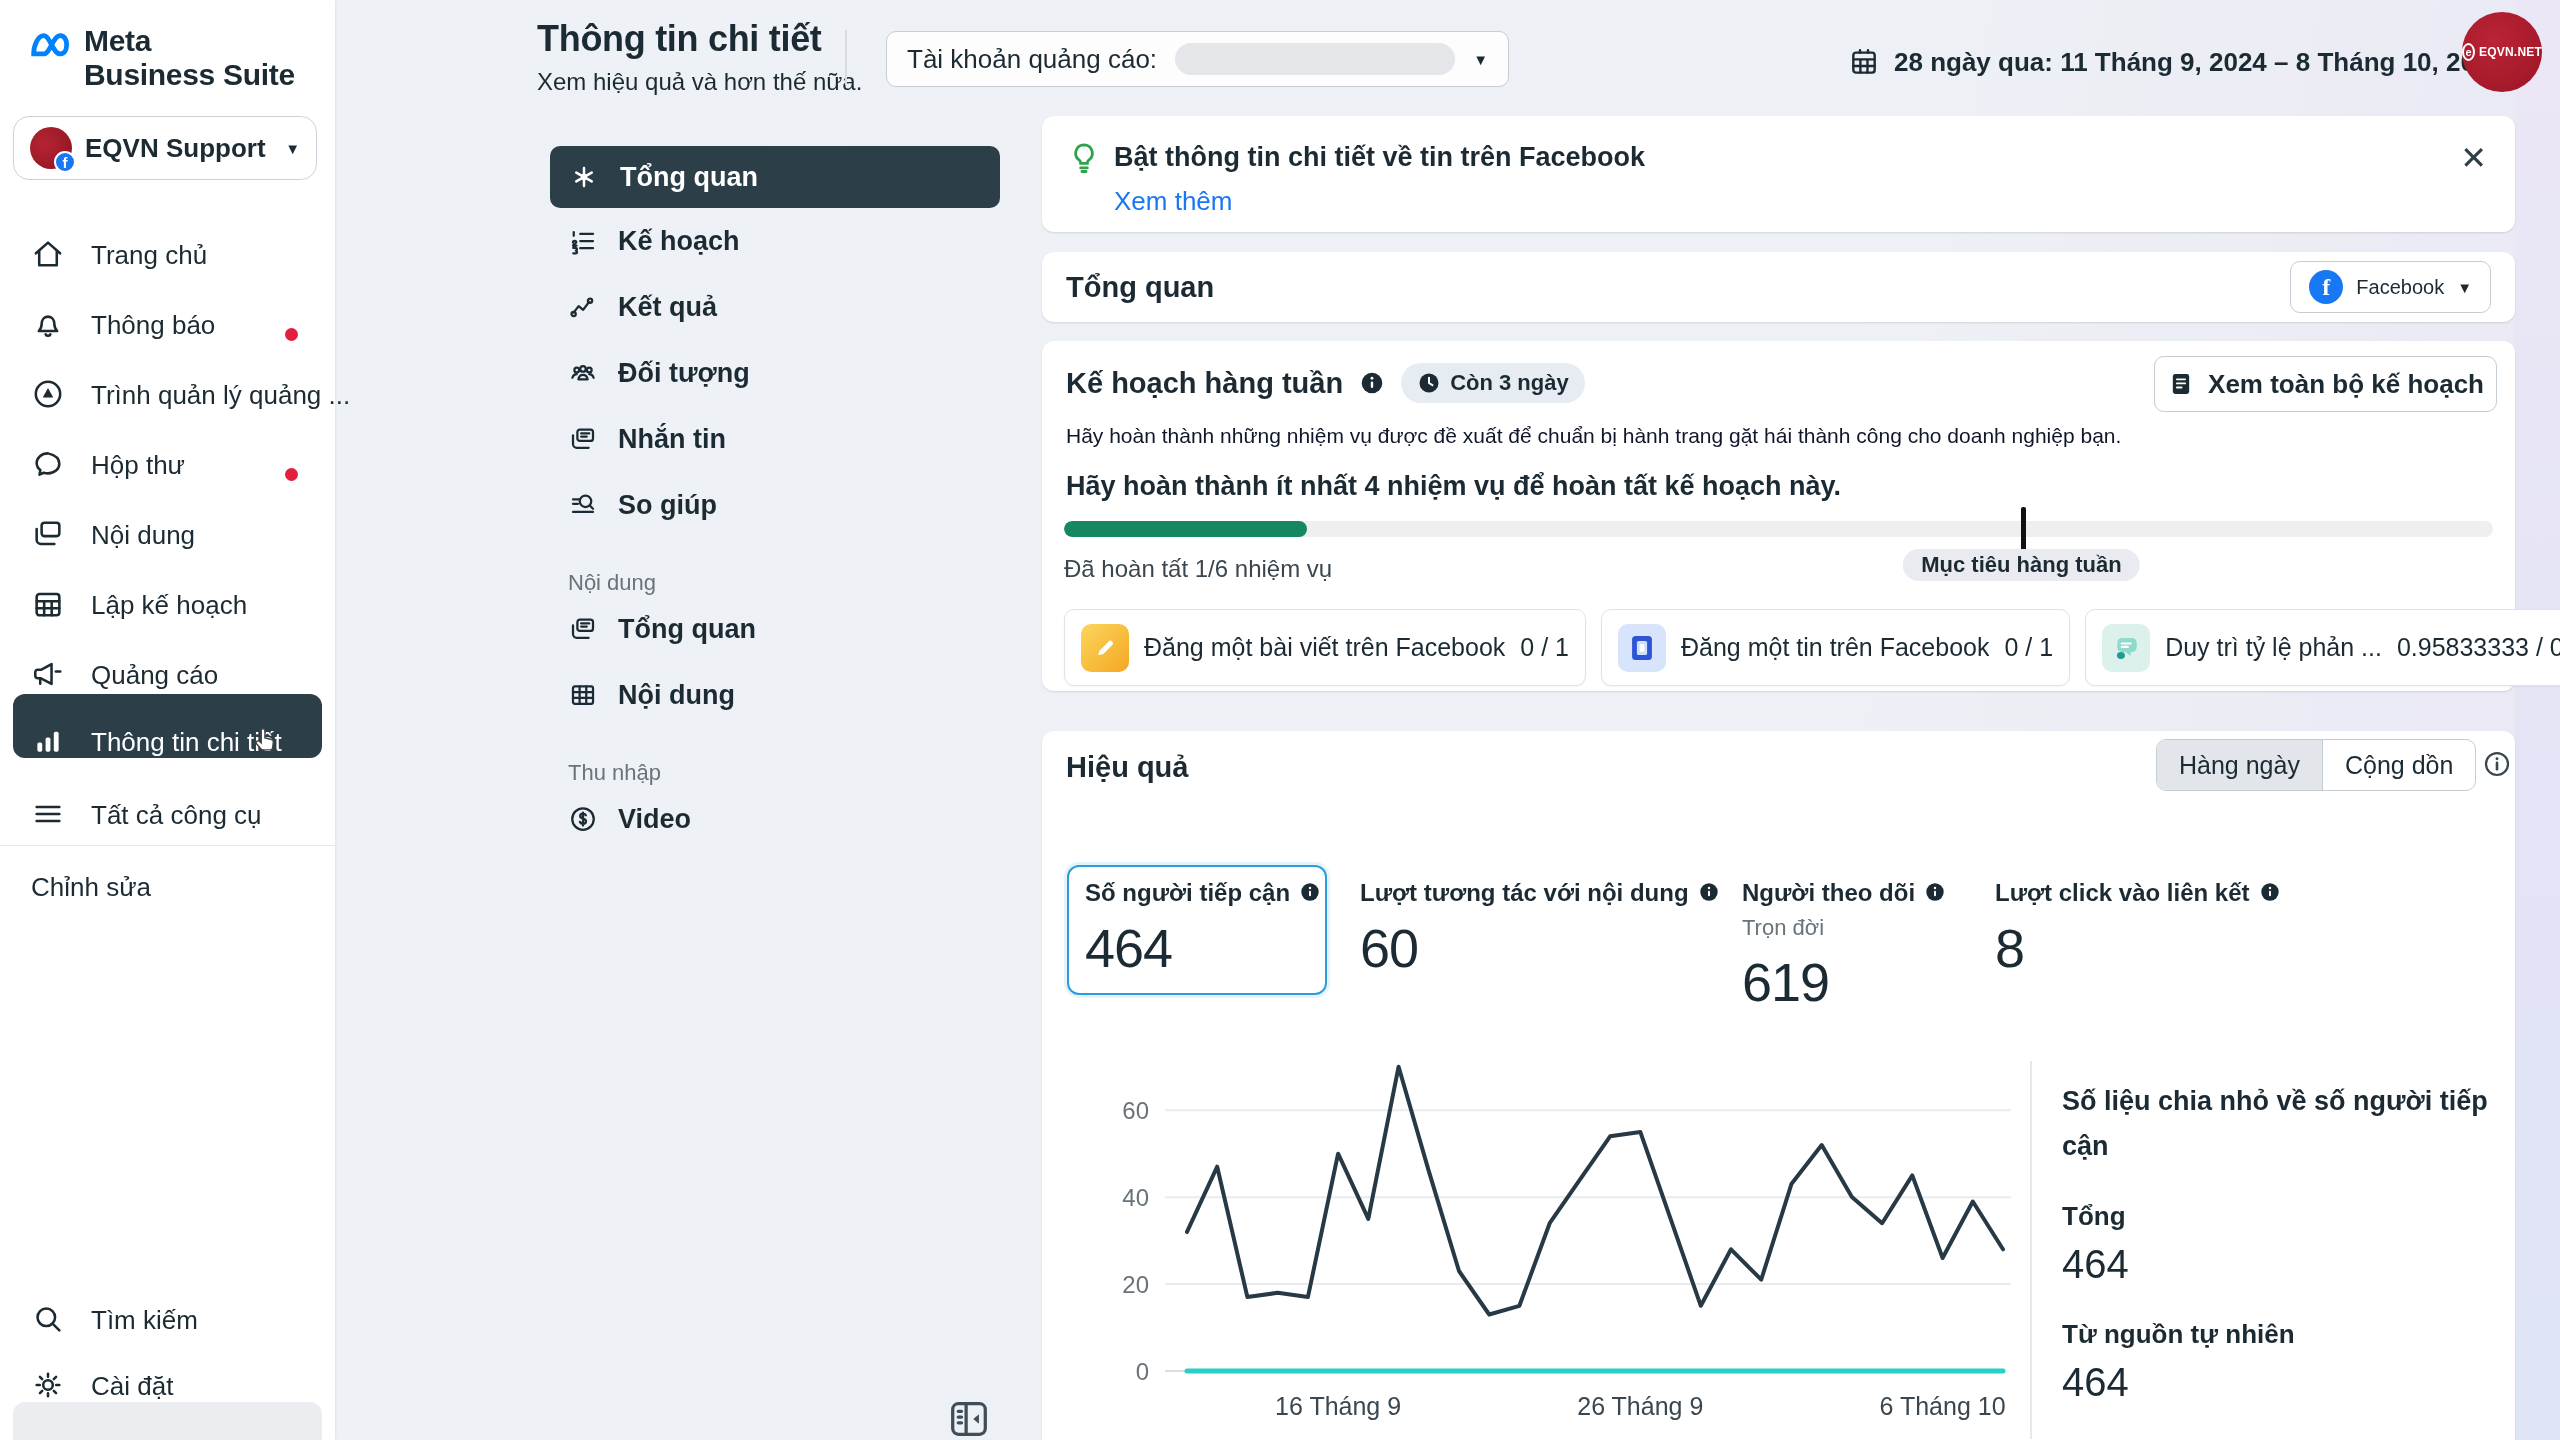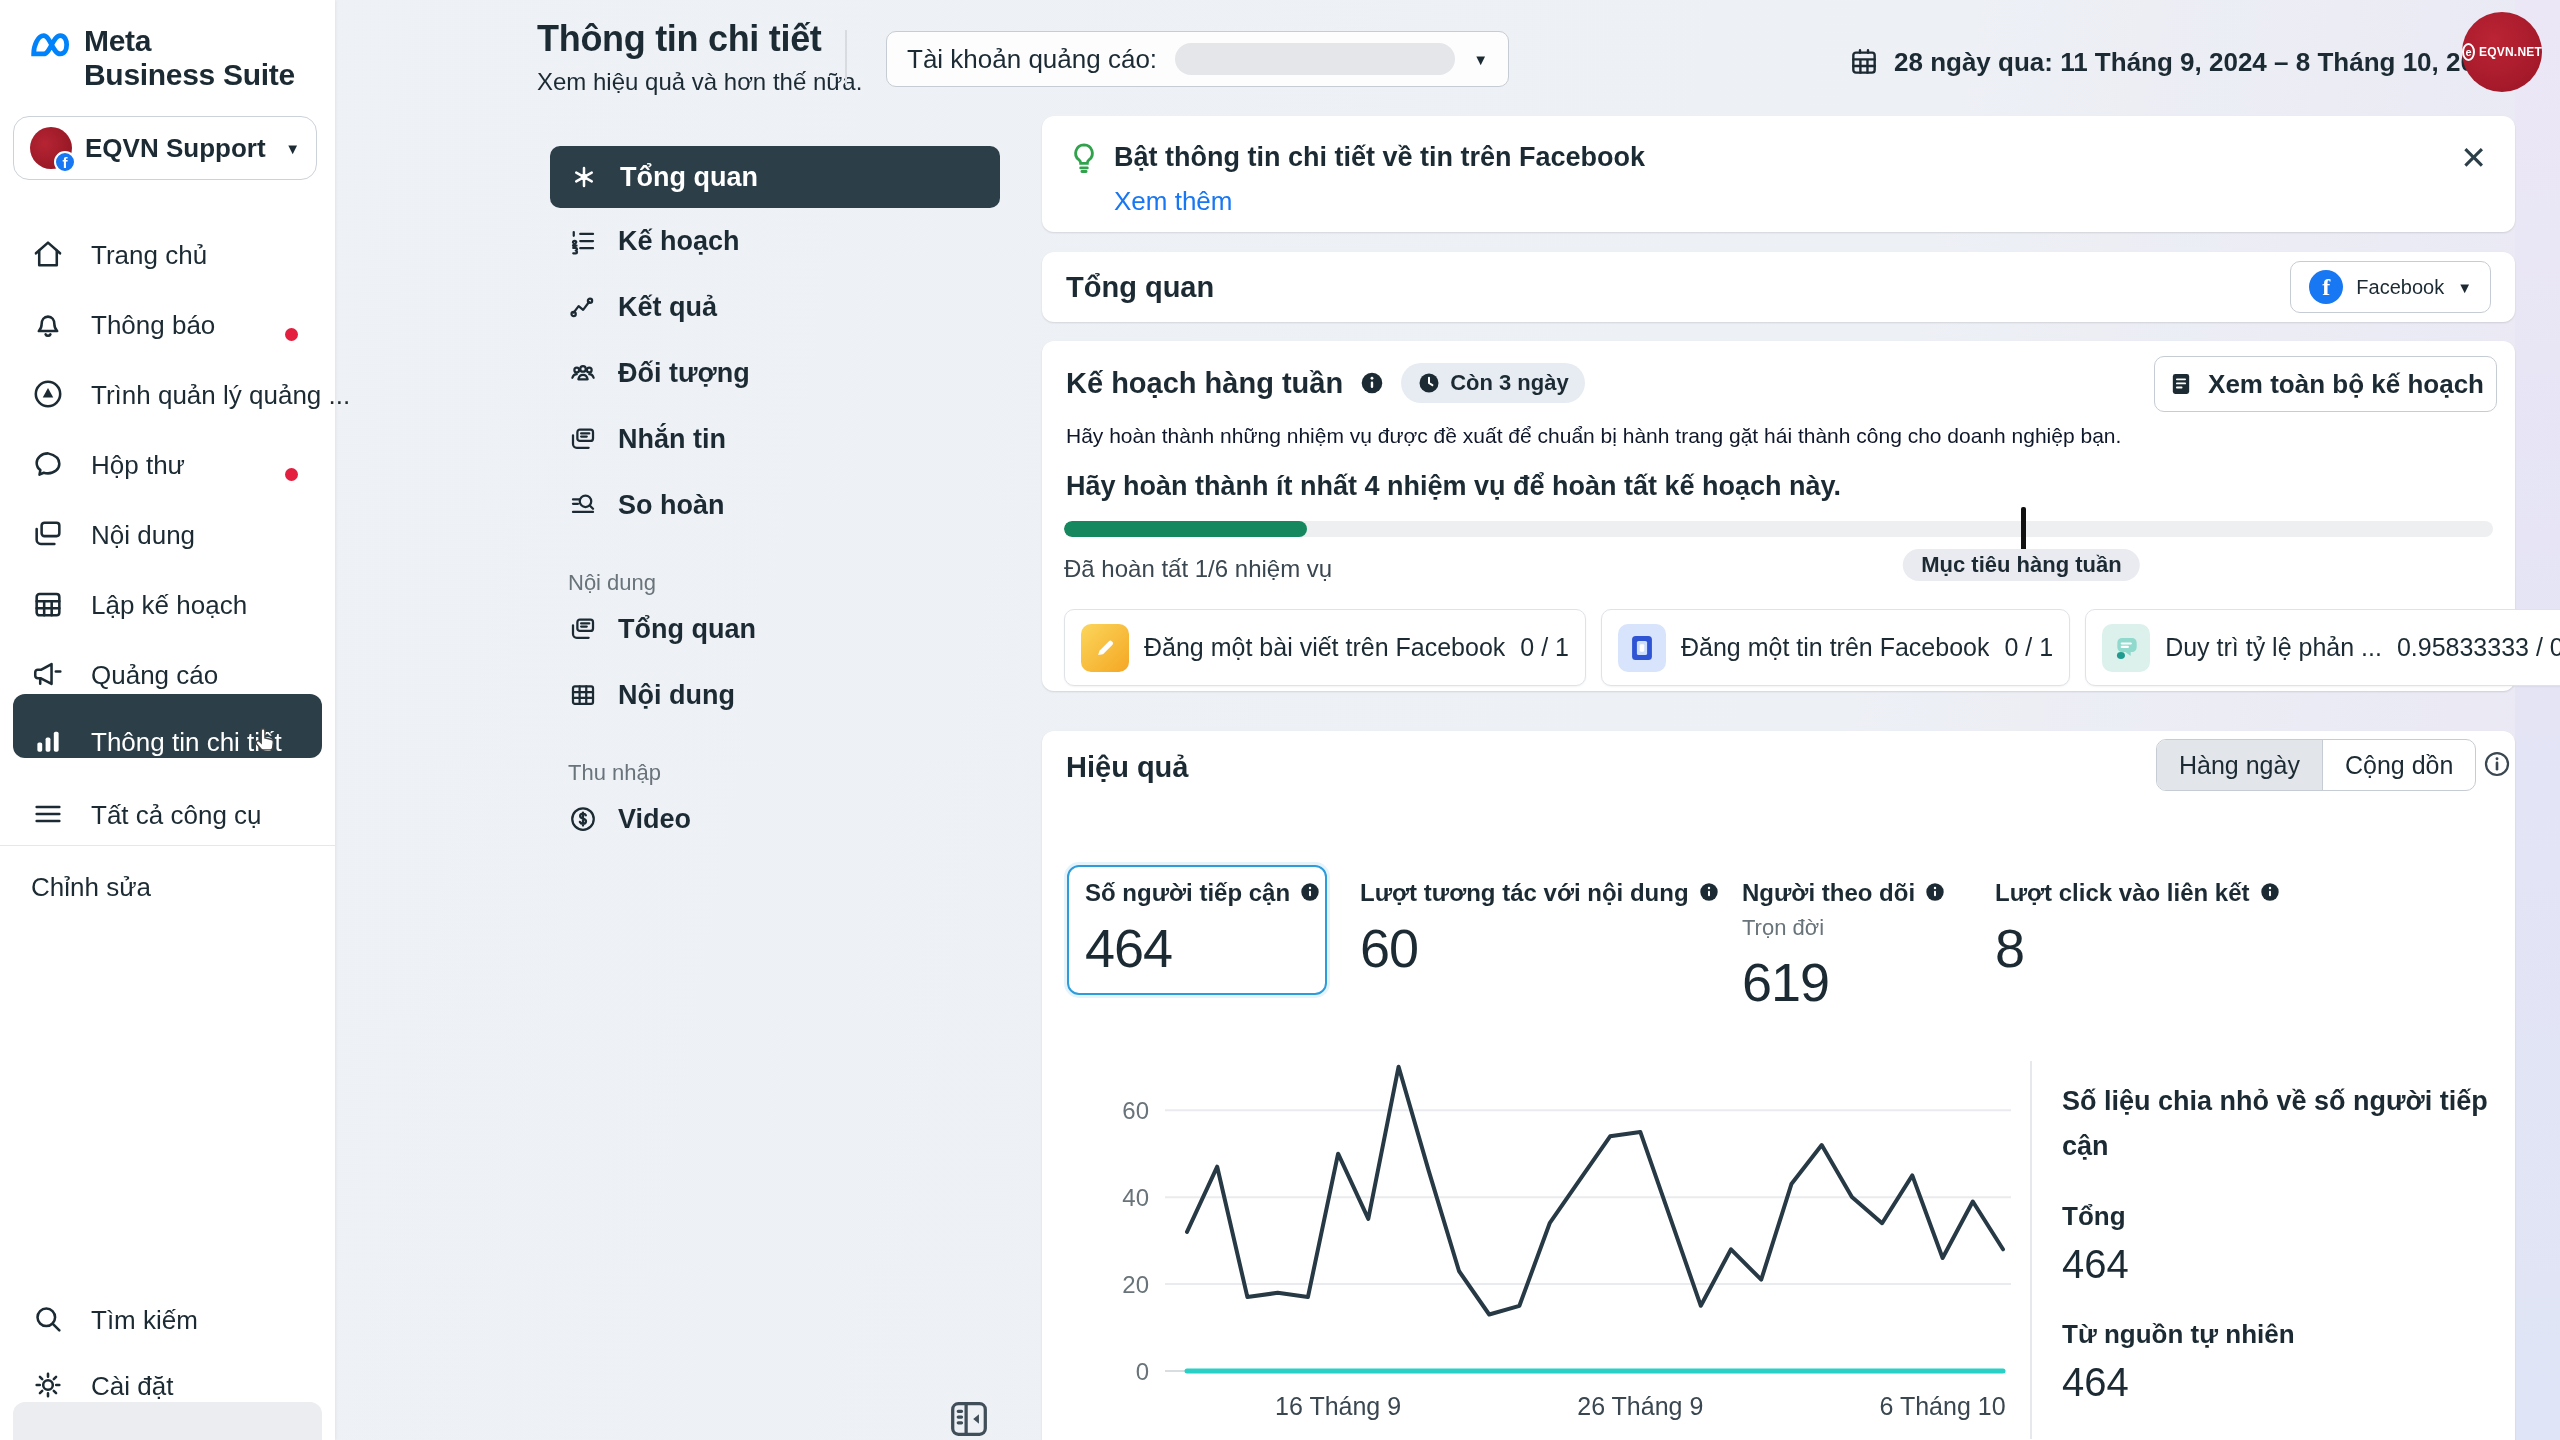--- a/index.html
+++ b/index.html
@@ -360,21 +360,21 @@
       </span>
     <span class="nlabel">Nhắn tin</span>
   </div>
   <div class="sn-item">
     <span class="nicon">
         <svg viewBox="0 0 24 24" class="stroke-ic">
           <circle cx="14" cy="9" r="4.6"></circle>
           <path d="M17.4 12.4 20 15M4 7.5h5M4 11h4M4 17.5h16"></path>
         </svg>
       </span>
-    <span class="nlabel">So hoàn</span>
+    <span class="nlabel">So giúp</span>
   </div>
 
   <div class="sn-sec">Nội dung</div>
   <div class="sn-item">
     <span class="nicon">
         <svg viewBox="0 0 24 24" class="stroke-ic">
           <rect x="7.5" y="4.5" width="12.5" height="9" rx="2"></rect>
           <path d="M10.5 7.5h6.5M10.5 10h4.5M4 9V16a3 3 0 0 0 3 3h9.5"></path>
         </svg>
       </span>

